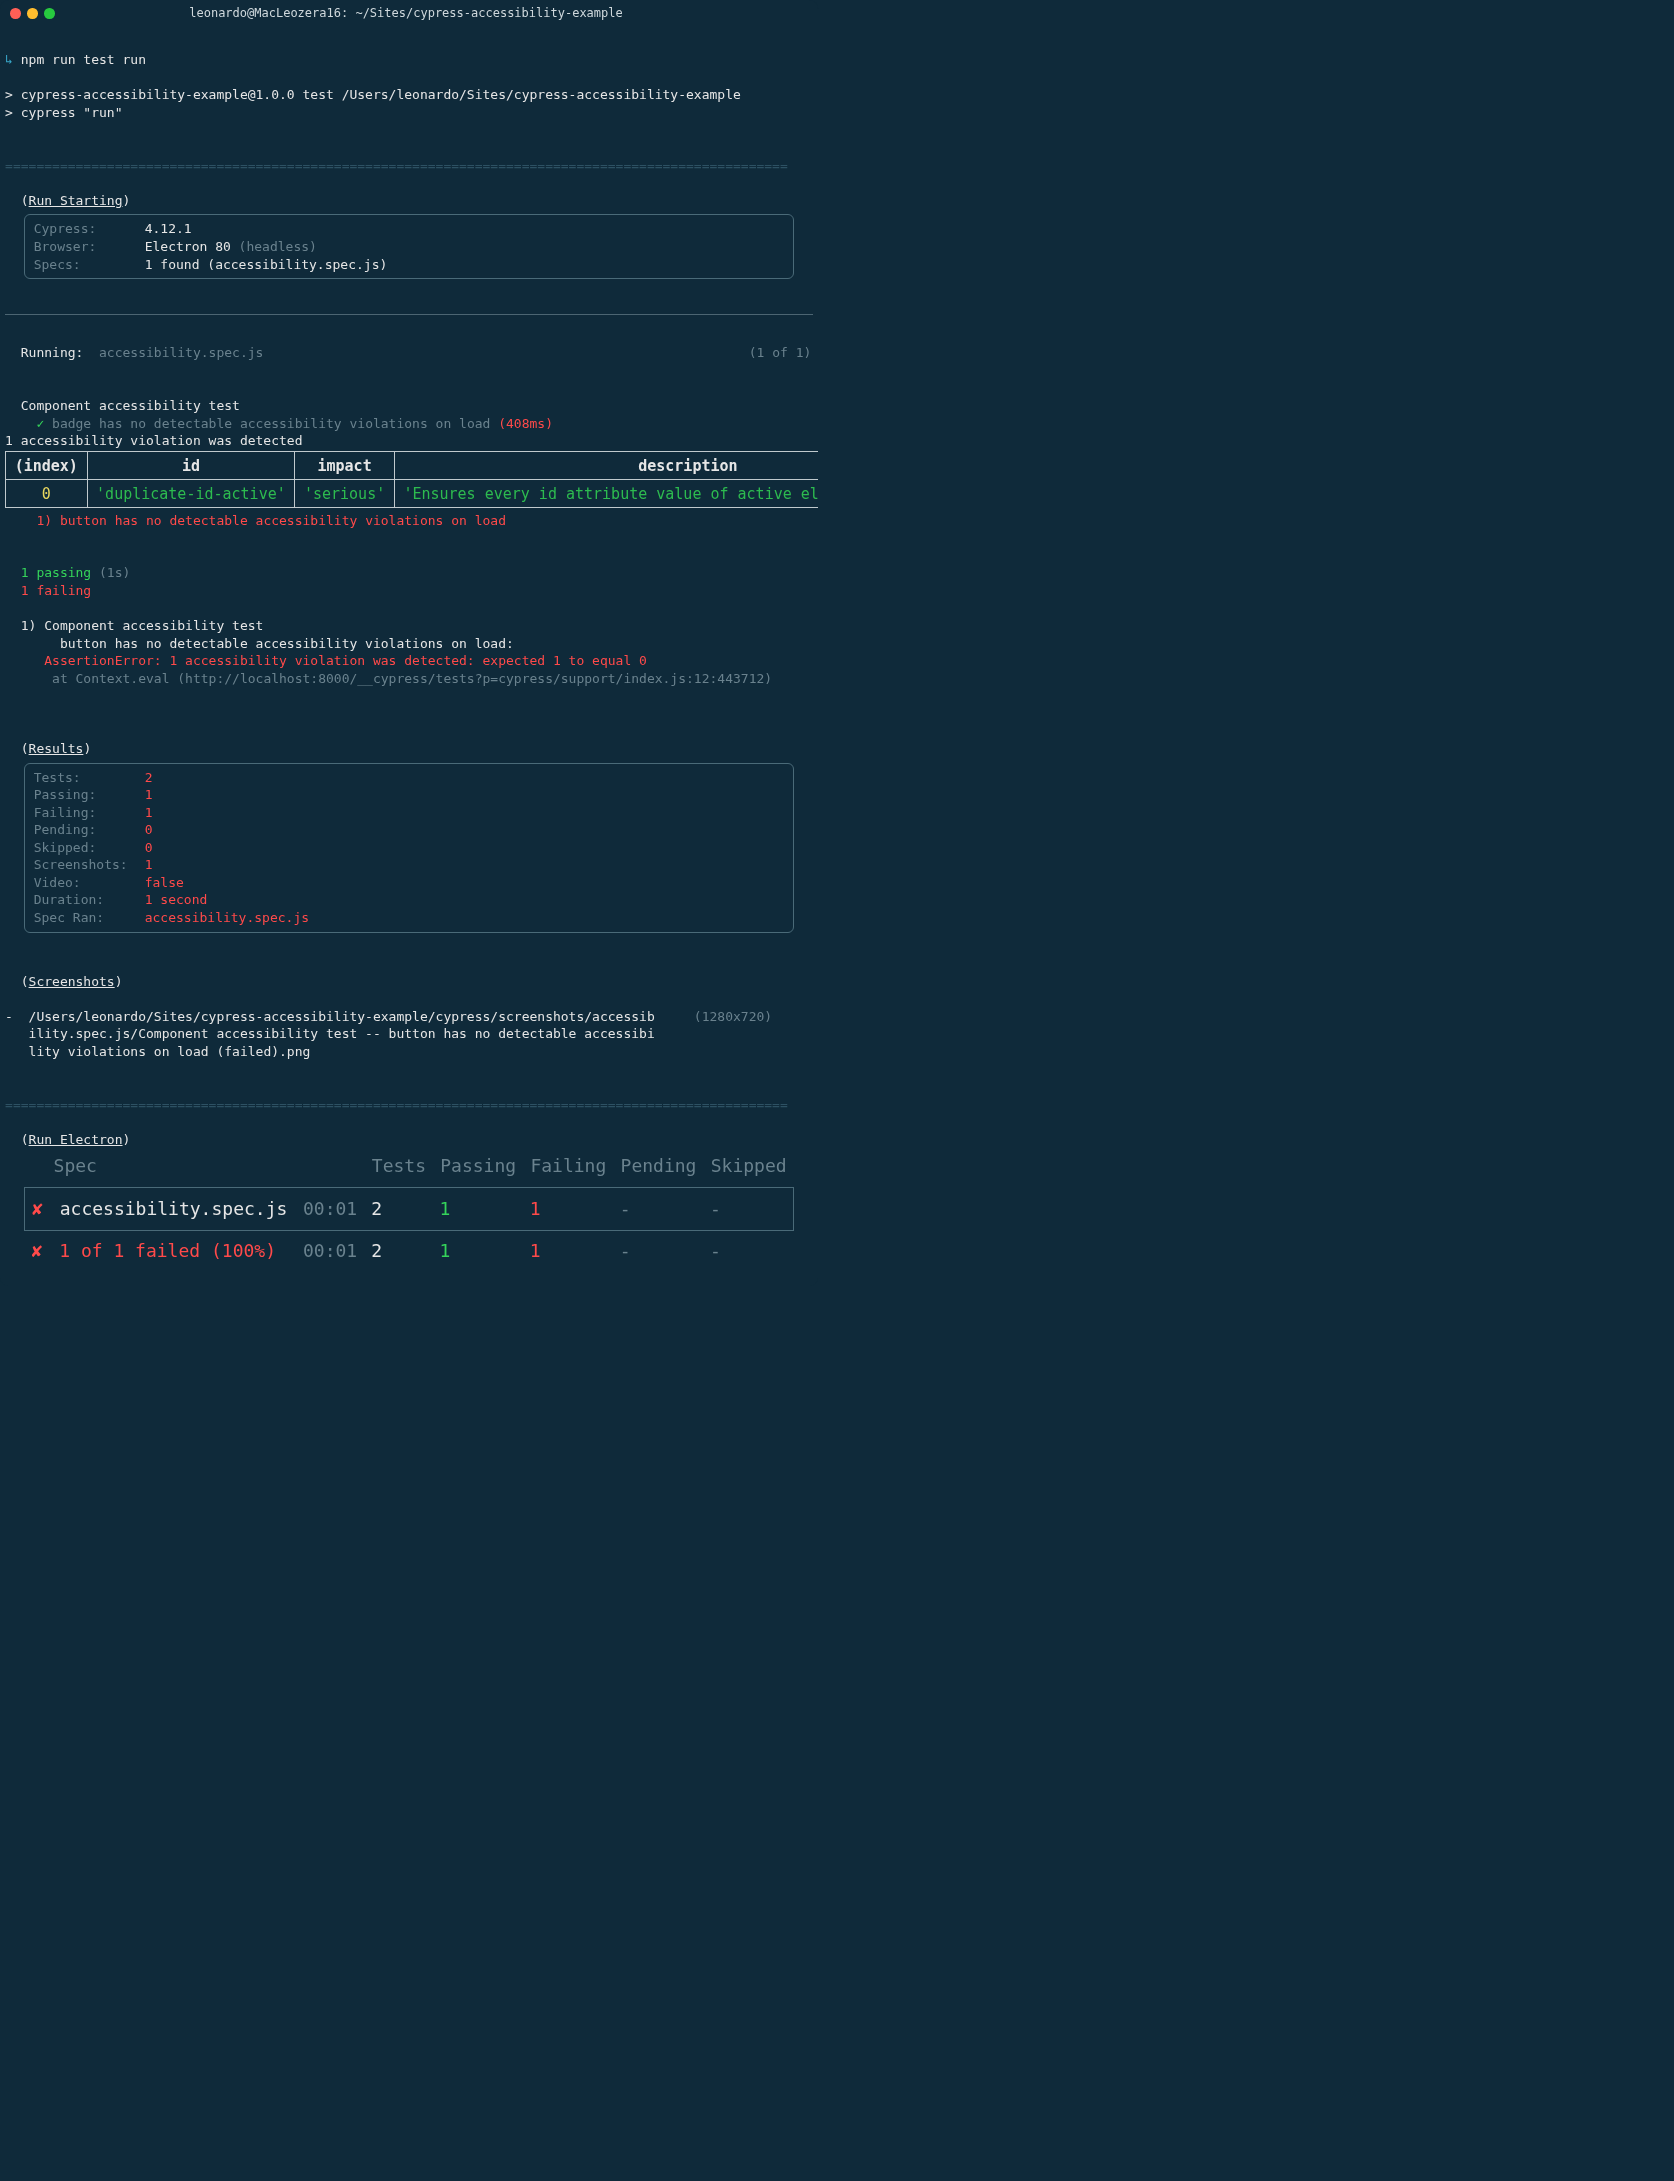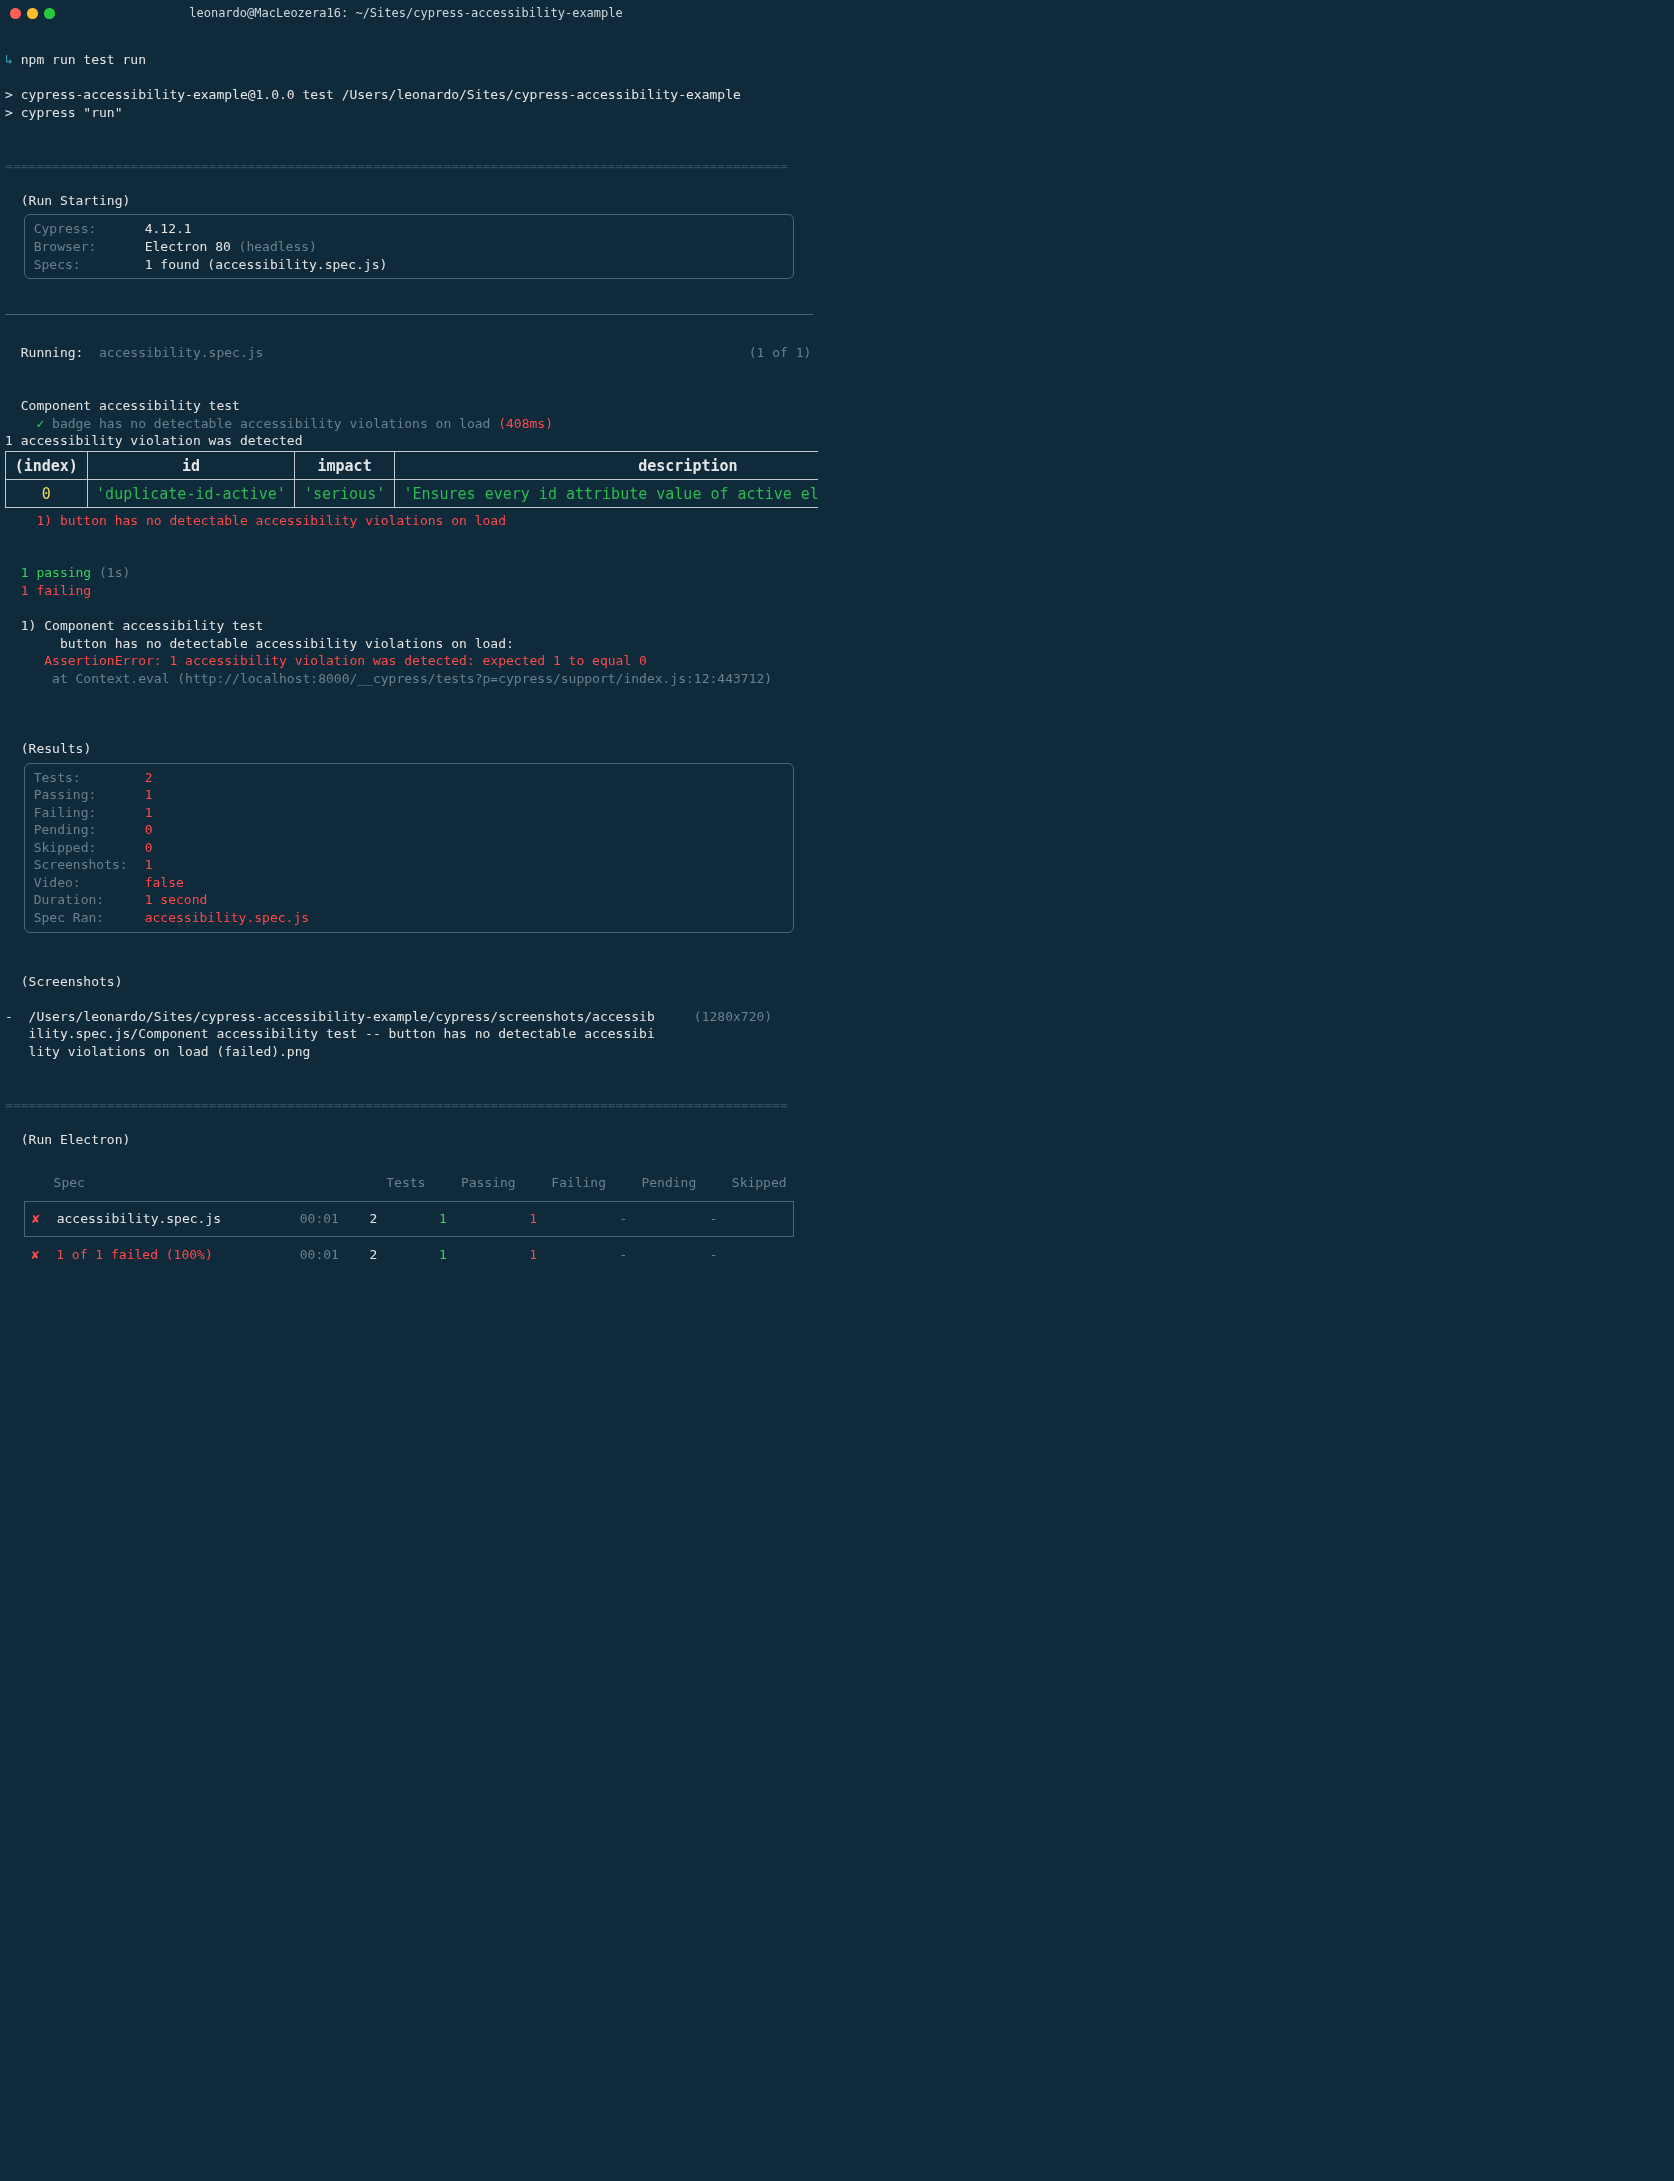--- a/index.html
+++ b/index.html
@@ -55,21 +55,21 @@
     font-size: 12px;
     pointer-events: none;
   }
   .term { padding: 6.8px 5.1px 5.1px 5.1px; white-space: pre; }
   .prompt-sym { color: var(--cyan); }
   .fg { color: var(--fg); }
   .dim { color: var(--dim); }
   .green { color: var(--green); }
   .red { color: var(--red); }
   .yellow { color: var(--yellow); }
-  .u { }
+  .u { text-decoration: underline; }
   .rule {
     color: var(--rule);
     letter-spacing: 0;
     overflow: hidden;
     white-space: nowrap;
   }
   .hr-line { border: none; border-top: 0.9px solid #4c6572; margin: 12px 0; }
   
   .panel {
     border: 0.9px solid var(--box-border);
@@ -95,22 +95,22 @@
     padding: 3.4px 8.6px;
     text-align: center;
     color: var(--fg);
   }
   table.viol td.str { color: var(--green2); }
   table.viol td.num { color: var(--yellow); }
   
   table.summary {
     border-collapse: collapse;
     width: calc(100% - 38px);
-    margin: 21px 19px 0 19px;
-    font-size: 13px;
+    margin: 1px 19px 0 19px;
+    font-size: 18px;
   }
   table.summary th {
     color: var(--dim);
     font-weight: normal;
     text-align: right;
     padding: 5.1px 6.8px 8.6px 6.8px;
   }
   table.summary th.spec-h { text-align: left; padding-left: 29px; }
   table.summary td {
     padding: 8.6px 6.8px;

